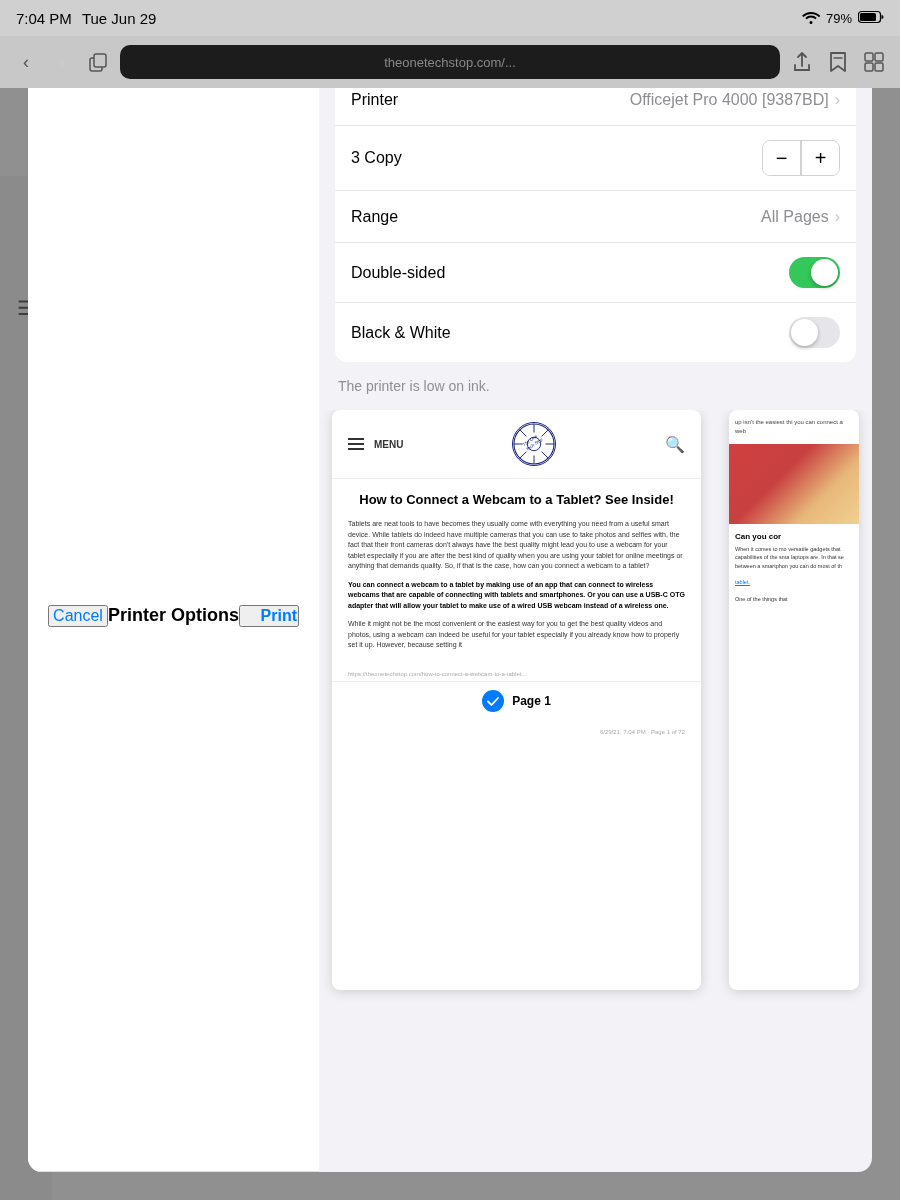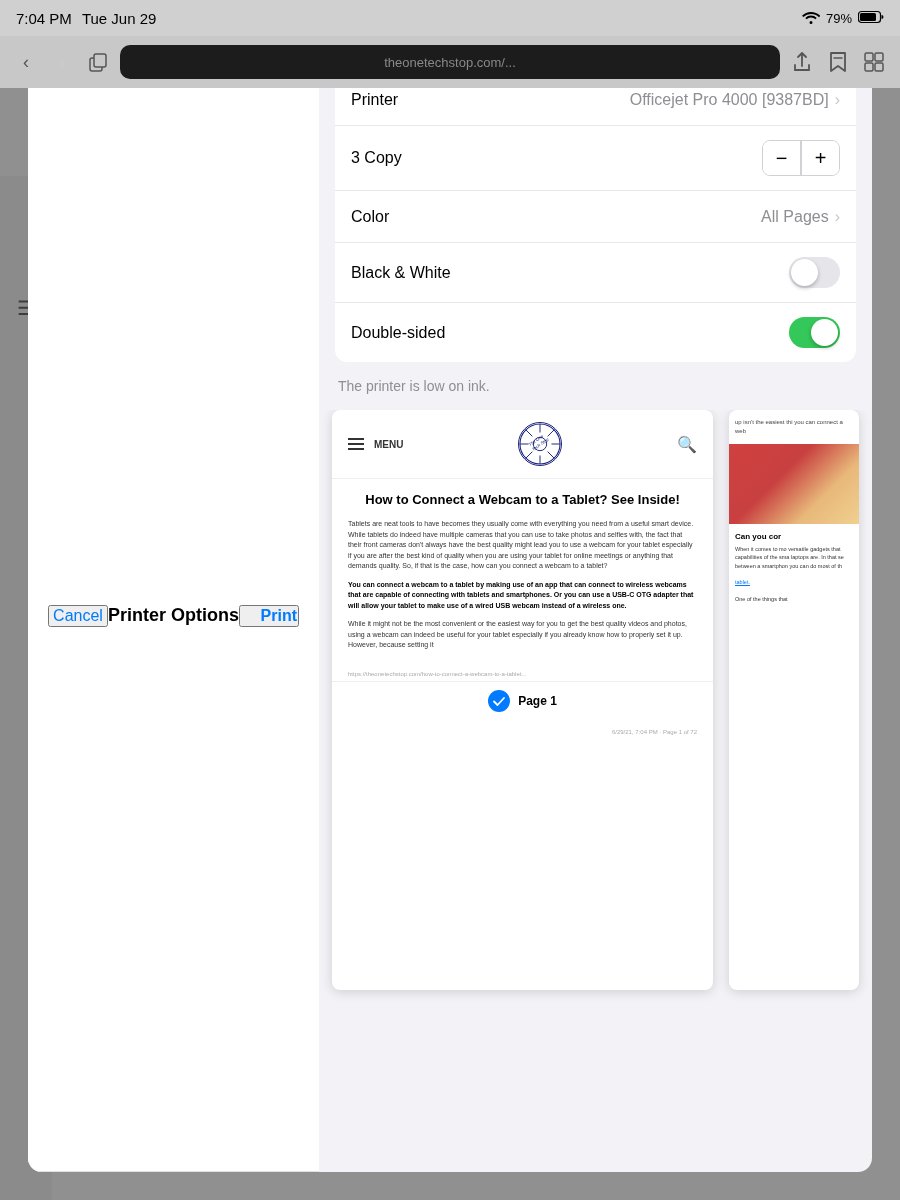--- a/index.html
+++ b/index.html
@@ -315,21 +315,21 @@
     .warning-text {
       color: #8e8e93;
       font-size: 14px;
       padding: 8px 19px 16px;
     }
 
     
     .preview-container {
       padding: 0 13px 16px;
       display: flex;
-      gap: 16px;
+      gap: 28px;
       overflow: hidden;
       justify-content: flex-end;
     }
 
     .preview-main {
       flex: 1;
       background: #fff;
       border-radius: 8px;
       box-shadow: 0 2px 12px rgba(0,0,0,0.15);
       overflow: hidden;
@@ -570,37 +570,37 @@
       <div class="option-row">
         <span class="option-label">3 Copy</span>
         <div class="copy-stepper">
           <button class="stepper-btn stepper-minus">−</button>
           <button class="stepper-btn stepper-plus">+</button>
         </div>
       </div>
 
 
       <div class="option-row">
-        <span class="option-label">Color</span>
+        <span class="option-label">Range</span>
         <div class="option-value">
           <span>All Pages</span>
           <span class="chevron">›</span>
         </div>
       </div>
 
       <div class="option-row">
+        <span class="option-label">Double-sided</span>
+        <div class="toggle toggle-on">
+          <div class="toggle-knob"></div>
+        </div>
+      </div>
+
+      <div class="option-row">
         <span class="option-label">Black &amp; White</span>
         <div class="toggle toggle-off">
-          <div class="toggle-knob"></div>
-        </div>
-      </div>
-
-      <div class="option-row">
-        <span class="option-label">Double-sided</span>
-        <div class="toggle toggle-on">
           <div class="toggle-knob"></div>
         </div>
       </div>
     </div>
 
     <div class="warning-text">The printer is low on ink.</div>
 
     <div class="preview-container">
 
       <div class="preview-main">

